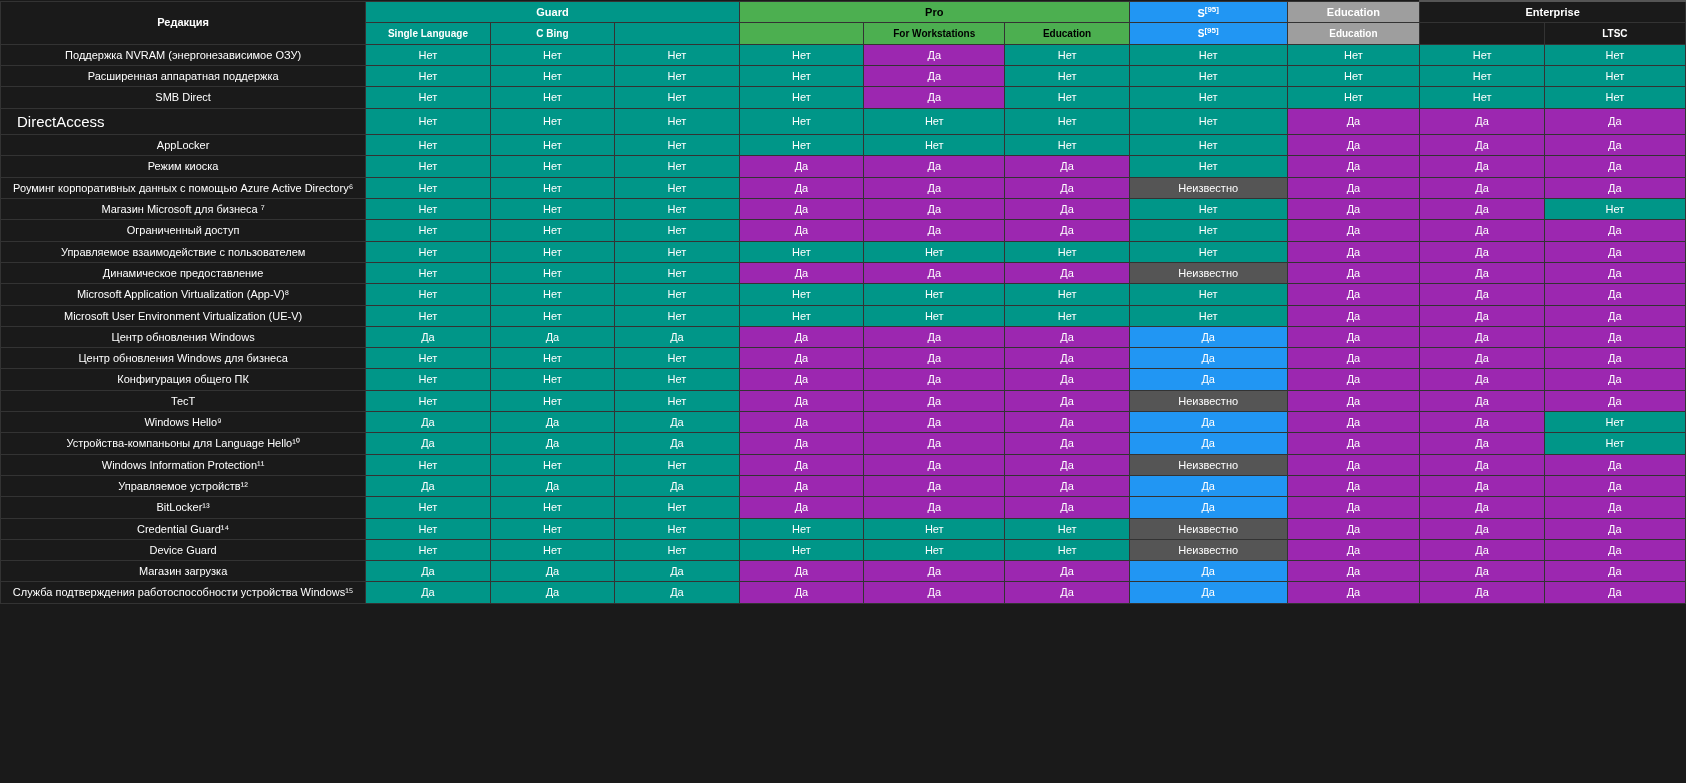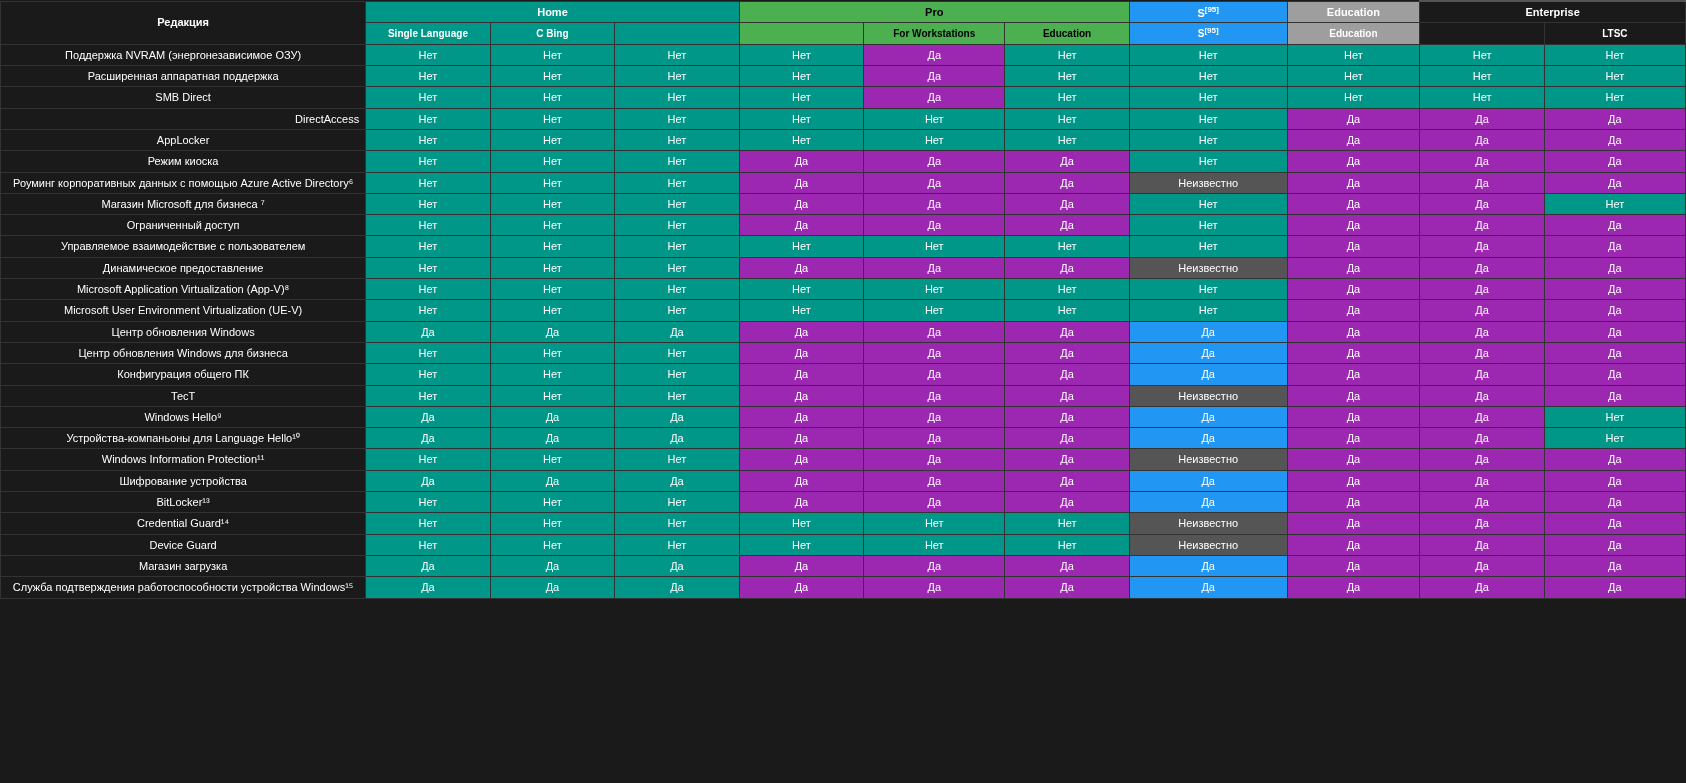--- a/index.html
+++ b/index.html
@@ -35,21 +35,21 @@
   </style>
 </head>
 <body>
 
 <div class="table-wrap">
   <table>
     <thead>
       <tr>
         <th rowspan="2" class="col-feature" style="background:#1a1a1a;color:#fff;border:1px solid #333;">Редакция</th>
 
-        <th colspan="3" class="header-group" style="background:#009688;color:#fff;">Home</th>
+        <th colspan="3" class="header-group" style="background:#009688;color:#fff;">Guard</th>
 
         <th colspan="3" class="header-group-pro" style="background:#4caf50;color:#000;">Pro</th>
 
         <th colspan="1" class="header-group-s" style="background:#2196f3;color:#fff;">S<sup>[95]</sup></th>
 
         <th colspan="1" class="header-group-edu" style="background:#9e9e9e;color:#fff;">Education</th>
 
         <th colspan="2" class="header-group-ent" style="background:#1a1a1a;color:#fff;border-top:2px solid #555;">Enterprise</th>
       </tr>
       <tr>
@@ -104,21 +104,21 @@
           <td style="background: rgb(0, 150, 136); color: rgb(255, 255, 255); border: 1px solid rgb(51, 51, 51); padding: 3px 2px; font-size: 11px;">Нет</td>
           <td style="background: rgb(0, 150, 136); color: rgb(255, 255, 255); border: 1px solid rgb(51, 51, 51); padding: 3px 2px; font-size: 11px;">Нет</td>
           <td style="background: rgb(156, 39, 176); color: rgb(255, 255, 255); border: 1px solid rgb(51, 51, 51); padding: 3px 2px; font-size: 11px;">Да</td>
           <td style="background: rgb(0, 150, 136); color: rgb(255, 255, 255); border: 1px solid rgb(51, 51, 51); padding: 3px 2px; font-size: 11px;">Нет</td>
           <td style="background: rgb(0, 150, 136); color: rgb(255, 255, 255); border: 1px solid rgb(51, 51, 51); padding: 3px 2px; font-size: 11px;">Нет</td>
           <td style="background: rgb(0, 150, 136); color: rgb(255, 255, 255); border: 1px solid rgb(51, 51, 51); padding: 3px 2px; font-size: 11px;">Нет</td>
           <td style="background: rgb(0, 150, 136); color: rgb(255, 255, 255); border: 1px solid rgb(51, 51, 51); padding: 3px 2px; font-size: 11px;">Нет</td>
           <td style="background: rgb(0, 150, 136); color: rgb(255, 255, 255); border: 1px solid rgb(51, 51, 51); padding: 3px 2px; font-size: 11px;">Нет</td>
         </tr>
         <tr>
-          <td class="feature-name col-feature" style="text-align: right; background: rgb(26, 26, 26); color: rgb(255, 255, 255); border: 1px solid rgb(51, 51, 51); font-size: 11px; padding: 3px 6px;">DirectAccess</td>
+          <td class="feature-name col-feature" style="text-align: left; background: rgb(26, 26, 26); color: rgb(255, 255, 255); border: 1px solid rgb(51, 51, 51); font-size: 15px; padding: 3px 16px;">DirectAccess</td>
           <td style="background: rgb(0, 150, 136); color: rgb(255, 255, 255); border: 1px solid rgb(51, 51, 51); padding: 3px 2px; font-size: 11px;">Нет</td>
           <td style="background: rgb(0, 150, 136); color: rgb(255, 255, 255); border: 1px solid rgb(51, 51, 51); padding: 3px 2px; font-size: 11px;">Нет</td>
           <td style="background: rgb(0, 150, 136); color: rgb(255, 255, 255); border: 1px solid rgb(51, 51, 51); padding: 3px 2px; font-size: 11px;">Нет</td>
           <td style="background: rgb(0, 150, 136); color: rgb(255, 255, 255); border: 1px solid rgb(51, 51, 51); padding: 3px 2px; font-size: 11px;">Нет</td>
           <td style="background: rgb(0, 150, 136); color: rgb(255, 255, 255); border: 1px solid rgb(51, 51, 51); padding: 3px 2px; font-size: 11px;">Нет</td>
           <td style="background: rgb(0, 150, 136); color: rgb(255, 255, 255); border: 1px solid rgb(51, 51, 51); padding: 3px 2px; font-size: 11px;">Нет</td>
           <td style="background: rgb(0, 150, 136); color: rgb(255, 255, 255); border: 1px solid rgb(51, 51, 51); padding: 3px 2px; font-size: 11px;">Нет</td>
           <td style="background: rgb(156, 39, 176); color: rgb(255, 255, 255); border: 1px solid rgb(51, 51, 51); padding: 3px 2px; font-size: 11px;">Да</td>
           <td style="background: rgb(156, 39, 176); color: rgb(255, 255, 255); border: 1px solid rgb(51, 51, 51); padding: 3px 2px; font-size: 11px;">Да</td>
           <td style="background: rgb(156, 39, 176); color: rgb(255, 255, 255); border: 1px solid rgb(51, 51, 51); padding: 3px 2px; font-size: 11px;">Да</td>
@@ -325,21 +325,21 @@
           <td style="background: rgb(0, 150, 136); color: rgb(255, 255, 255); border: 1px solid rgb(51, 51, 51); padding: 3px 2px; font-size: 11px;">Нет</td>
           <td style="background: rgb(156, 39, 176); color: rgb(255, 255, 255); border: 1px solid rgb(51, 51, 51); padding: 3px 2px; font-size: 11px;">Да</td>
           <td style="background: rgb(156, 39, 176); color: rgb(255, 255, 255); border: 1px solid rgb(51, 51, 51); padding: 3px 2px; font-size: 11px;">Да</td>
           <td style="background: rgb(156, 39, 176); color: rgb(255, 255, 255); border: 1px solid rgb(51, 51, 51); padding: 3px 2px; font-size: 11px;">Да</td>
           <td style="background: rgb(85, 85, 85); color: rgb(255, 255, 255); border: 1px solid rgb(51, 51, 51); padding: 3px 2px; font-size: 11px;">Неизвестно</td>
           <td style="background: rgb(156, 39, 176); color: rgb(255, 255, 255); border: 1px solid rgb(51, 51, 51); padding: 3px 2px; font-size: 11px;">Да</td>
           <td style="background: rgb(156, 39, 176); color: rgb(255, 255, 255); border: 1px solid rgb(51, 51, 51); padding: 3px 2px; font-size: 11px;">Да</td>
           <td style="background: rgb(156, 39, 176); color: rgb(255, 255, 255); border: 1px solid rgb(51, 51, 51); padding: 3px 2px; font-size: 11px;">Да</td>
         </tr>
         <tr>
-          <td class="feature-name col-feature" style="text-align: center; background: rgb(26, 26, 26); color: rgb(255, 255, 255); border: 1px solid rgb(51, 51, 51); font-size: 11px; padding: 3px 6px;">Шифрование устройства</td>
+          <td class="feature-name col-feature" style="text-align: center; background: rgb(26, 26, 26); color: rgb(255, 255, 255); border: 1px solid rgb(51, 51, 51); font-size: 11px; padding: 3px 6px;">Управляемое устройств¹²</td>
           <td style="background: rgb(0, 150, 136); color: rgb(255, 255, 255); border: 1px solid rgb(51, 51, 51); padding: 3px 2px; font-size: 11px;">Да</td>
           <td style="background: rgb(0, 150, 136); color: rgb(255, 255, 255); border: 1px solid rgb(51, 51, 51); padding: 3px 2px; font-size: 11px;">Да</td>
           <td style="background: rgb(0, 150, 136); color: rgb(255, 255, 255); border: 1px solid rgb(51, 51, 51); padding: 3px 2px; font-size: 11px;">Да</td>
           <td style="background: rgb(156, 39, 176); color: rgb(255, 255, 255); border: 1px solid rgb(51, 51, 51); padding: 3px 2px; font-size: 11px;">Да</td>
           <td style="background: rgb(156, 39, 176); color: rgb(255, 255, 255); border: 1px solid rgb(51, 51, 51); padding: 3px 2px; font-size: 11px;">Да</td>
           <td style="background: rgb(156, 39, 176); color: rgb(255, 255, 255); border: 1px solid rgb(51, 51, 51); padding: 3px 2px; font-size: 11px;">Да</td>
           <td style="background: rgb(33, 150, 243); color: rgb(255, 255, 255); border: 1px solid rgb(51, 51, 51); padding: 3px 2px; font-size: 11px;">Да</td>
           <td style="background: rgb(156, 39, 176); color: rgb(255, 255, 255); border: 1px solid rgb(51, 51, 51); padding: 3px 2px; font-size: 11px;">Да</td>
           <td style="background: rgb(156, 39, 176); color: rgb(255, 255, 255); border: 1px solid rgb(51, 51, 51); padding: 3px 2px; font-size: 11px;">Да</td>
           <td style="background: rgb(156, 39, 176); color: rgb(255, 255, 255); border: 1px solid rgb(51, 51, 51); padding: 3px 2px; font-size: 11px;">Да</td>

